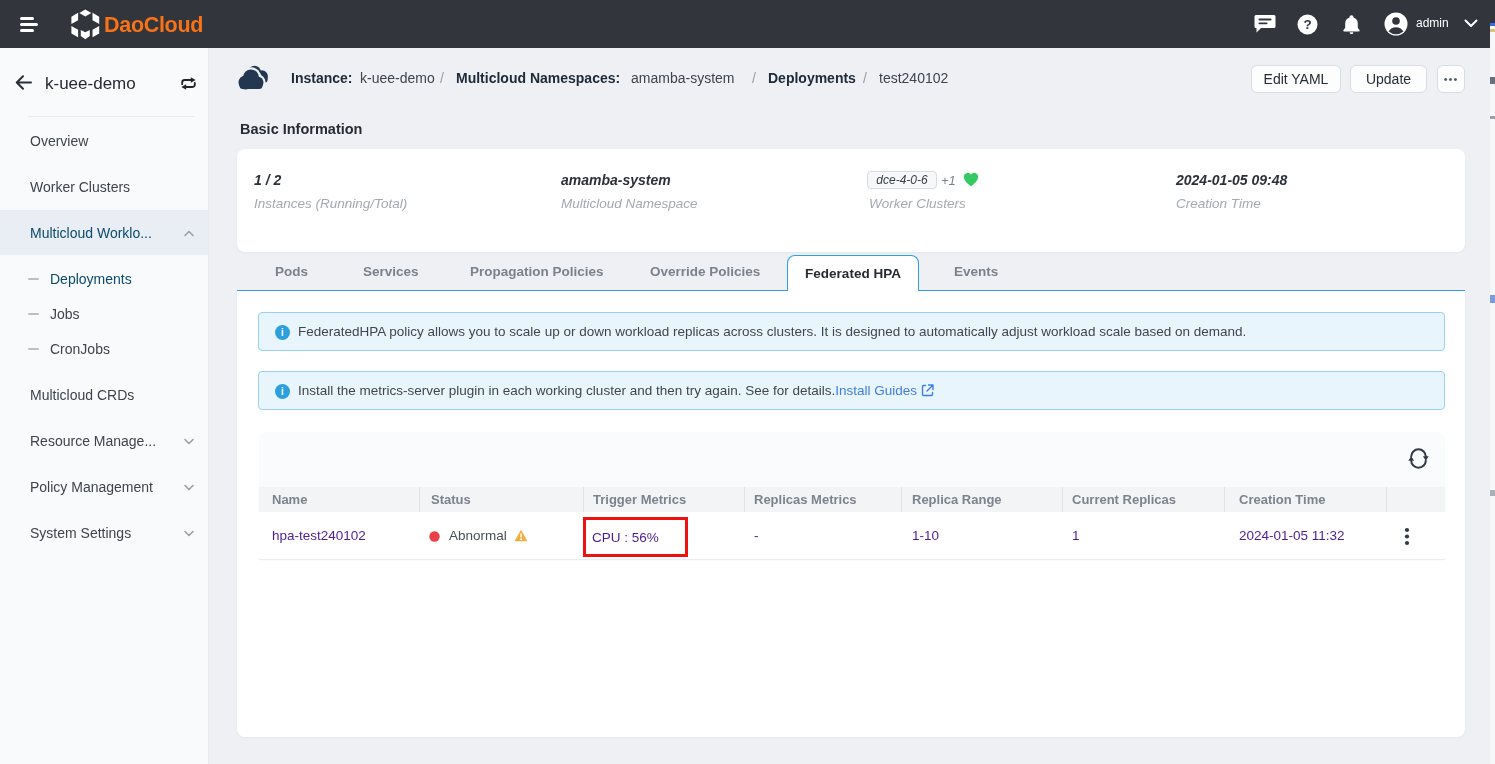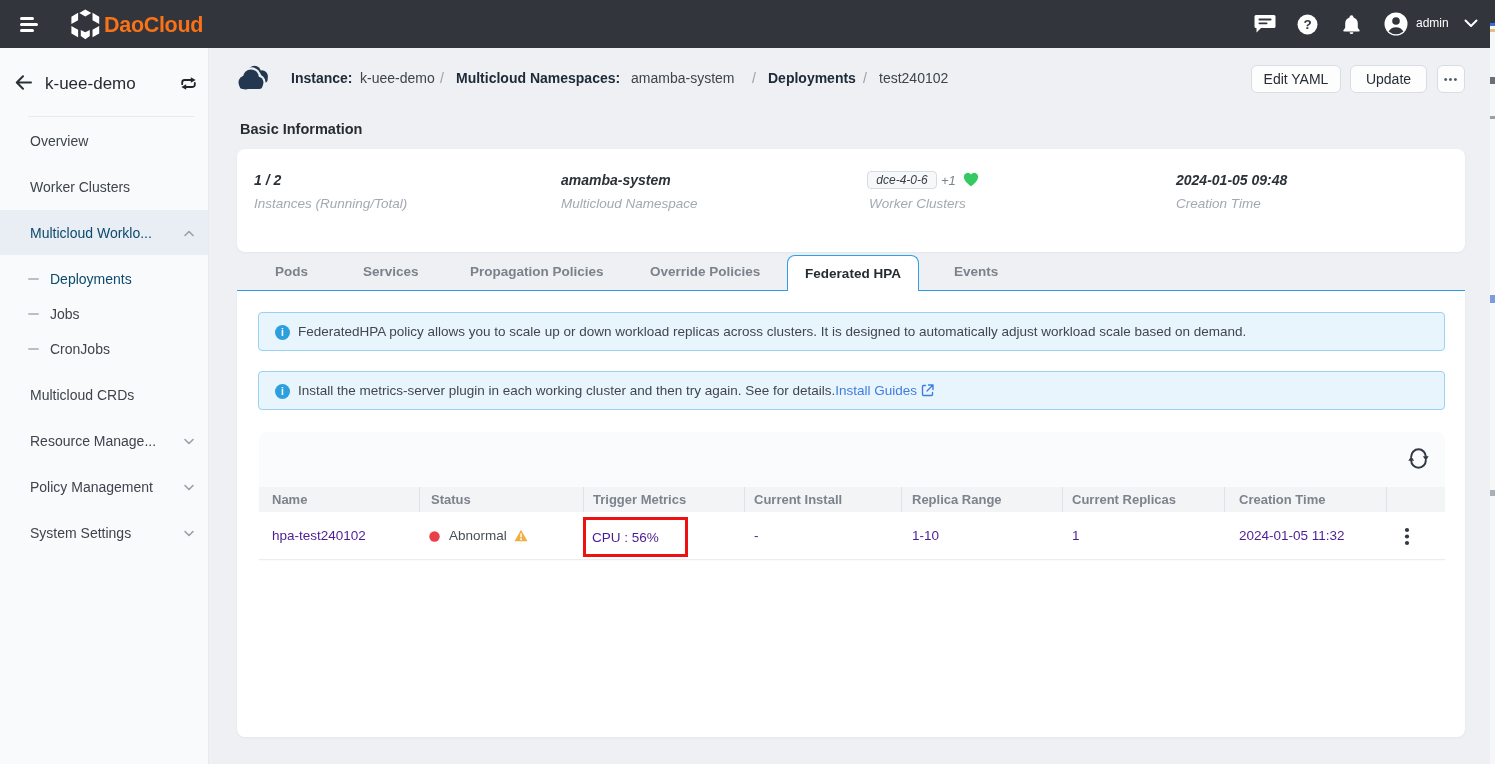--- a/index.html
+++ b/index.html
@@ -236,21 +236,21 @@
       <path d="M3.2 8.6 A7.3 7.3 0 0 1 17.8 8.6" stroke="#333a46" stroke-width="2" fill="none" stroke-linecap="round"></path>
       <path d="M17.8 12.4 A7.3 7.3 0 0 1 3.2 12.4" stroke="#333a46" stroke-width="2" fill="none" stroke-linecap="round"></path>
       <path d="M14.9 8.3 h5.8 l-2.9 4.5 Z" fill="#333a46"></path>
       <path d="M0.3 12.7 h5.8 l-2.9 -4.5 Z" fill="#333a46"></path>
     </svg>
 
     <div id="thead">
       <div class="th" style="left:13px;">Name</div>
       <div class="th" style="left:172px;">Status</div>
       <div class="th" style="left:334px;">Trigger Metrics</div>
-      <div class="th" style="left:495px;">Current Install</div>
+      <div class="th" style="left:495px;">Replicas Metrics</div>
       <div class="th" style="left:653px;">Replica Range</div>
       <div class="th" style="left:813px;">Current Replicas</div>
       <div class="th" style="left:980px;">Creation Time</div>
       <div class="tsep" style="left:160px;"></div>
       <div class="tsep" style="left:324px;"></div>
       <div class="tsep" style="left:485px;"></div>
       <div class="tsep" style="left:642px;"></div>
       <div class="tsep" style="left:803px;"></div>
       <div class="tsep" style="left:965px;"></div>
       <div class="tsep" style="left:1127px;"></div>

